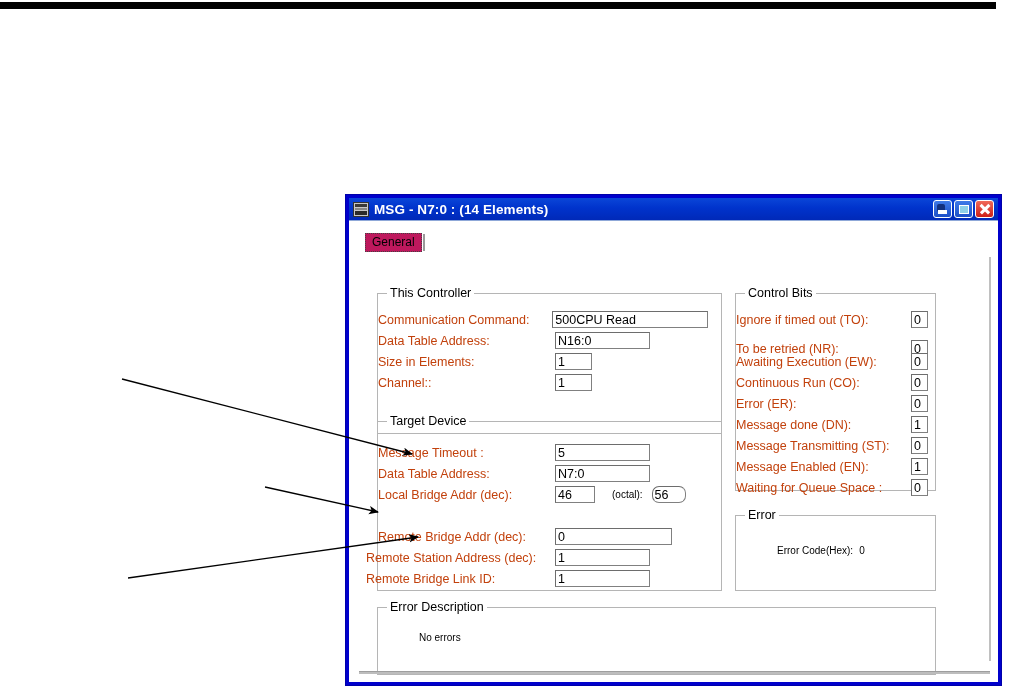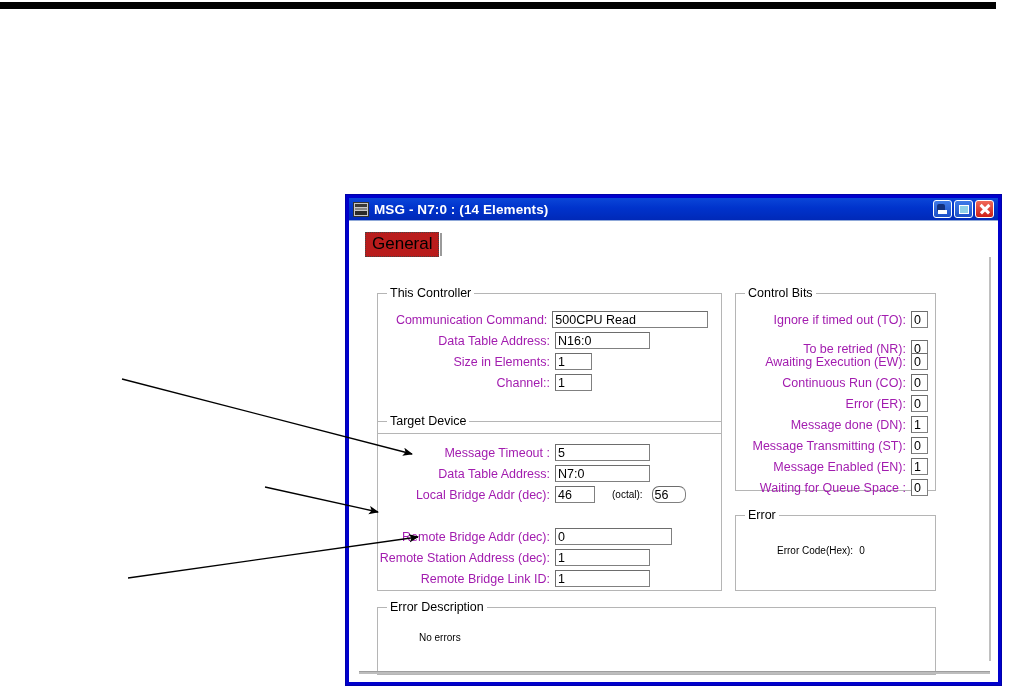--- a/index.html
+++ b/index.html
@@ -85,22 +85,22 @@
     position: relative;
     border-top: 1px solid #8fa8d8;
   }
 
   
   .tabstrip { position:absolute; left: 16px; top: 11px; }
   .tab {
     display:inline-block;
     border: 1px dotted #444;
     padding: 1px 6px 2px 6px;
-    font-size: 17px; color: #000;
-    background: #b91c1c;
+    font-size: 12px; color: #000;
+    background: #be185d;
     position: relative;
   }
   .tab::after {
     content:""; position:absolute; right:-4px; top:0; width:2px; height:100%;
     background:#9a9a9a;
   }
   .tab-page-edge {
     position:absolute; left: 640px; top: 36px; width: 2px; height: 404px; background:#c0c0c0;
   }
   .bottom-sep {
@@ -117,21 +117,21 @@
   .group > .legend {
     position: absolute; top: -8px; left: 9px;
     background: #ffffff; padding: 0 3px;
     font-size: 12.5px; color: #000; white-space: nowrap;
   }
 
   .row {
     position: absolute; display: flex; align-items: center;
   }
   .lbl {
-    font-size: 12.5px; color: #a21caf; text-align: right; white-space: nowrap;
+    font-size: 12.5px; color: #c2410c; text-align: left; white-space: nowrap;
     padding-right: 5px;
   }
   .fld {
     border: 1px solid #808080;
     border-top-color:#6d6d6d; border-left-color:#6d6d6d;
     background: #ffffff;
     font-size: 12.5px; color: #000;
     height: 17px; line-height: 16px;
     padding: 0 2px;
     box-sizing: border-box;

